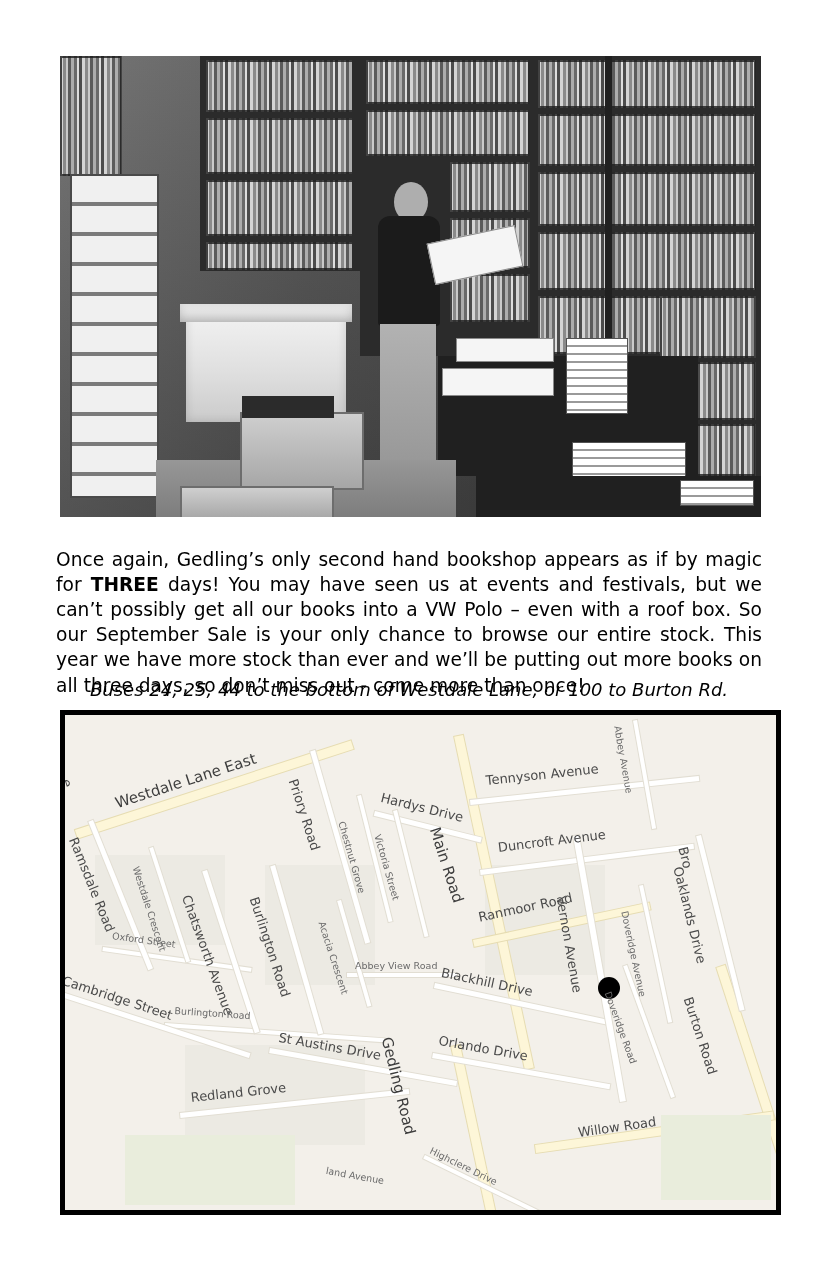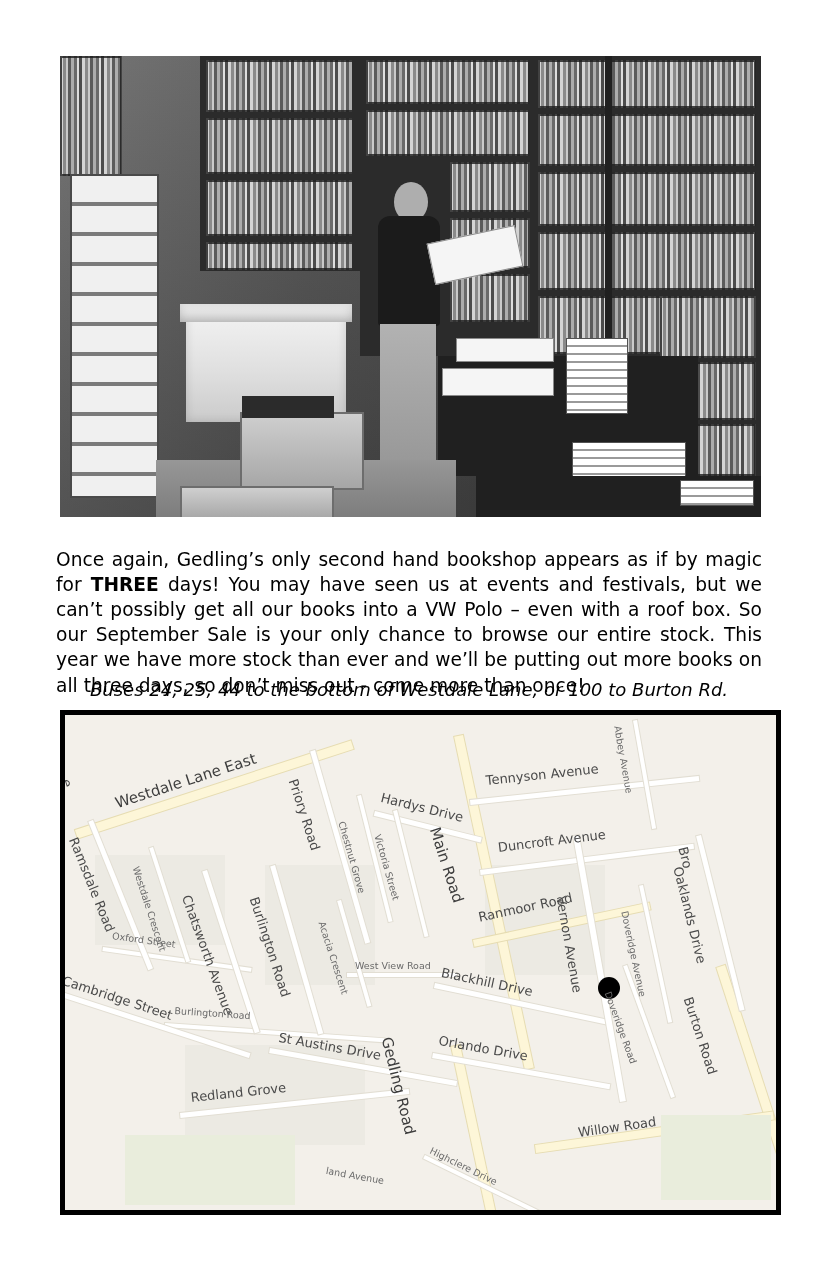--- a/index.html
+++ b/index.html
@@ -319,21 +319,21 @@
           <div class="maplabel" style="left: 412px; top: 195px; transform: rotate(-12deg);">Ranmoor Road</div>
           <div class="maplabel" style="left: 15px; top: 120px; transform: rotate(68deg);">Ramsdale Road</div>
           <div class="maplabel small" style="left: 76px; top: 150px; transform: rotate(72deg);">Westdale Crescent</div>
           <div class="maplabel small" style="left: 48px; top: 215px; transform: rotate(8deg);">Oxford Street</div>
           <div class="maplabel" style="left: 0px; top: 258px; transform: rotate(18deg);">Cambridge Street</div>
           <div class="maplabel" style="left: 128px; top: 178px; transform: rotate(70deg);">Chatsworth Avenue</div>
           <div class="maplabel" style="left: 196px; top: 180px; transform: rotate(72deg);">Burlington Road</div>
           <div class="maplabel small" style="left: 282px; top: 105px; transform: rotate(74deg);">Chestnut Grove</div>
           <div class="maplabel small" style="left: 318px; top: 118px; transform: rotate(74deg);">Victoria Street</div>
           <div class="maplabel small" style="left: 262px; top: 205px; transform: rotate(72deg);">Acacia Crescent</div>
-          <div class="maplabel small" style="left: 290px; top: 245px; transform: rotate(0deg);">West View Road</div>
+          <div class="maplabel small" style="left: 290px; top: 245px; transform: rotate(0deg);">Abbey View Road</div>
           <div class="maplabel small" style="left: 110px; top: 290px; transform: rotate(4deg);">Burlington Road</div>
           <div class="maplabel" style="left: 215px; top: 315px; transform: rotate(10deg);">St Austins Drive</div>
           <div class="maplabel" style="left: 378px; top: 250px; transform: rotate(12deg);">Blackhill Drive</div>
           <div class="maplabel" style="left: 375px; top: 318px; transform: rotate(10deg);">Orlando Drive</div>
           <div class="maplabel big" style="left: 330px; top: 320px; transform: rotate(76deg);">Gedling Road</div>
           <div class="maplabel" style="left: 125px; top: 375px; transform: rotate(-6deg);">Redland Grove</div>
           <div class="maplabel" style="left: 503px; top: 180px; transform: rotate(80deg);">Vernon Avenue</div>
           <div class="maplabel small" style="left: 565px; top: 195px; transform: rotate(78deg);">Doveridge Avenue</div>
           <div class="maplabel small" style="left: 548px; top: 275px; transform: rotate(70deg);">Doveridge Road</div>
           <div class="maplabel" style="left: 630px; top: 280px; transform: rotate(72deg);">Burton Road</div>

